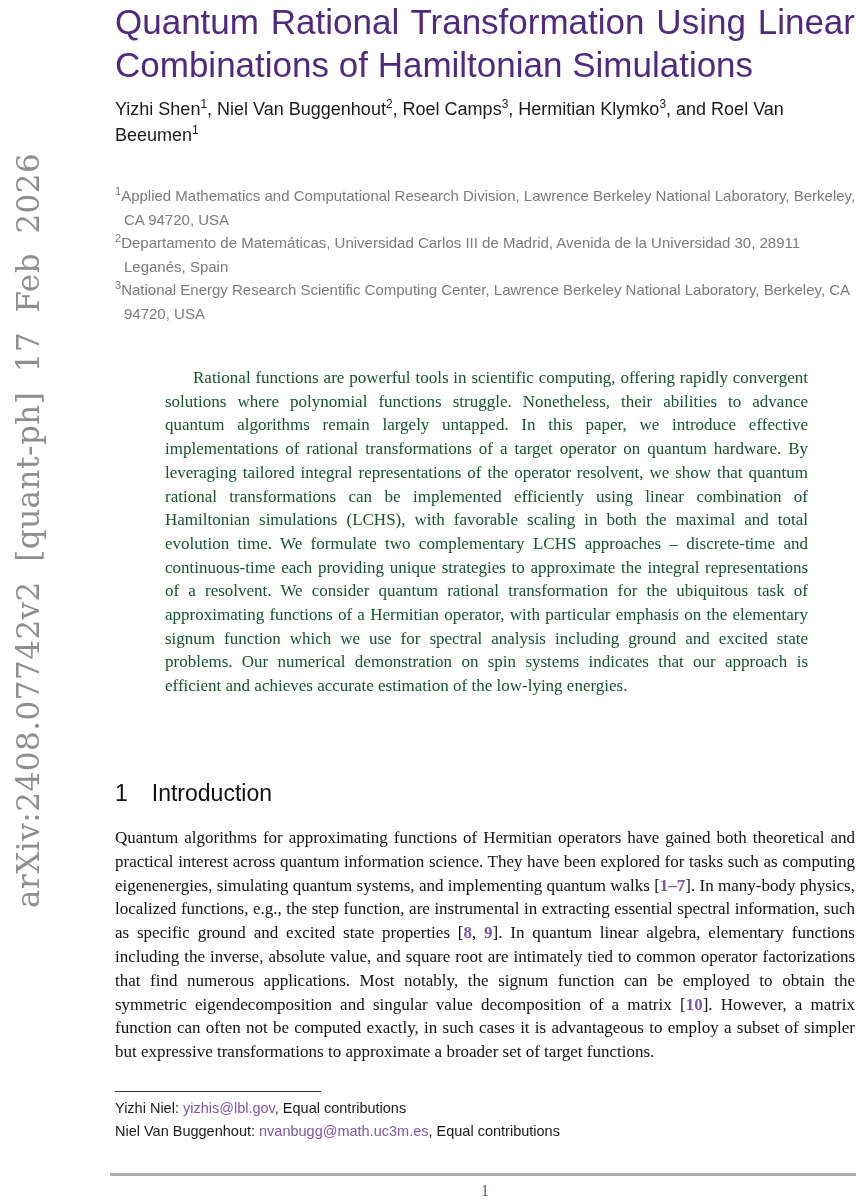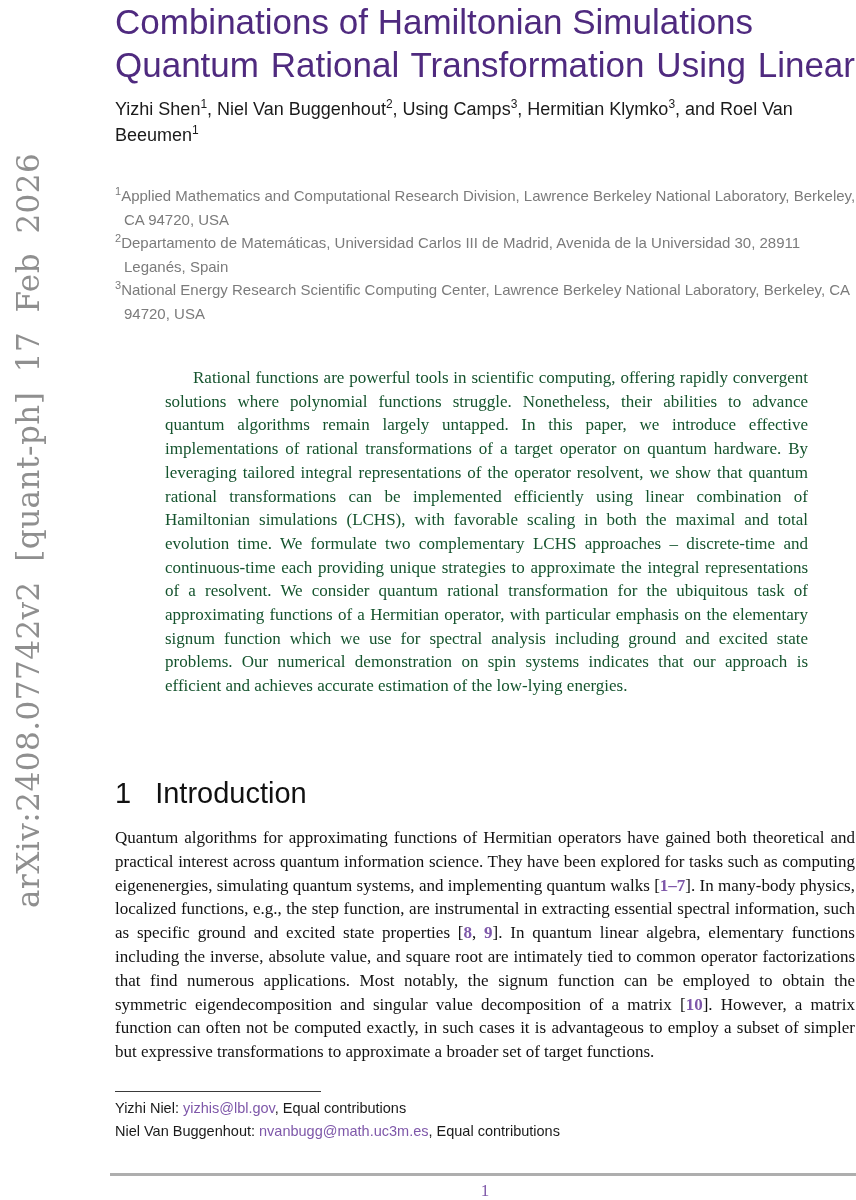--- a/index.html
+++ b/index.html
@@ -58,21 +58,21 @@
     font-size: 17px; line-height: 23.7px;
     text-align: justify;
     text-indent: 28px;
     color: #14532d;
   }
 
   .section {
     position: absolute; top: 779px; left: 0; width: 740px;
     font-family: "Liberation Sans", sans-serif;
     font-weight: 500;
-    font-size: 29px; line-height: 28px;
+    font-size: 23px; line-height: 28px;
     color: #111;
   }
   .section .secnum { margin-right: 24px; }
 
   .body {
     position: absolute; top: 826px; left: 0; width: 740px;
     font-family: "Liberation Serif", serif;
     font-size: 17px; line-height: 23.8px;
     text-align: justify;
     color: #111;
@@ -101,25 +101,25 @@
 </head>
 <body>
 
 <div class="page">
 
   <div class="stamp">arXiv:2408.07742v2  [quant-ph]  17 Feb 2026</div>
 
   <div class="content">
 
     <h1 class="title">
+      <span class="tline justify-last">Quantum Rational Transformation Using Linear</span>
       <span class="tline">Combinations of Hamiltonian Simulations</span>
-      <span class="tline justify-last">Quantum Rational Transformation Using Linear</span>
     </h1>
 
-    <div class="authors" id="authors"><span>Yizhi Shen</span><sup>1</sup><span>, </span><span>Niel Van Buggenhout</span><sup>2</sup><span>, </span><span>Using Camps</span><sup>3</sup><span>, </span><span>Hermitian Klymko</span><sup>3</sup><span>, and </span><span>Roel Van Beeumen</span><sup>1</sup><span></span></div>
+    <div class="authors" id="authors"><span>Yizhi Shen</span><sup>1</sup><span>, </span><span>Niel Van Buggenhout</span><sup>2</sup><span>, </span><span>Roel Camps</span><sup>3</sup><span>, </span><span>Hermitian Klymko</span><sup>3</sup><span>, and </span><span>Roel Van Beeumen</span><sup>1</sup><span></span></div>
 
     <div class="affiliations" id="affiliations">
         <div class="affil"><sup>1</sup><span>Applied Mathematics and Computational Research Division, Lawrence Berkeley National Laboratory, Berkeley, CA 94720, USA</span></div>
         <div class="affil"><sup>2</sup><span>Departamento de Matemáticas, Universidad Carlos III de Madrid, Avenida de la Universidad 30, 28911 Leganés, Spain</span></div>
         <div class="affil"><sup>3</sup><span>National Energy Research Scientific Computing Center, Lawrence Berkeley National Laboratory, Berkeley, CA 94720, USA</span></div>
       </div>
 
     <div class="abstract">Rational functions are powerful tools in scientific computing, offering rapidly convergent solutions where polynomial functions struggle. Nonetheless, their abilities to advance quantum algorithms remain largely untapped. In this paper, we introduce effective implementations of rational transformations of a target operator on quantum hardware. By leveraging tailored integral representations of the operator resolvent, we show that quantum rational transformations can be implemented efficiently using linear combination of Hamiltonian simulations (LCHS), with favorable scaling in both the maximal and total evolution time. We formulate two complementary LCHS approaches – discrete-time and continuous-time each providing unique strategies to approximate the integral representations of a resolvent. We consider quantum rational transformation for the ubiquitous task of approximating functions of a Hermitian operator, with particular emphasis on the elementary signum function which we use for spectral analysis including ground and excited state problems. Our numerical demonstration on spin systems indicates that our approach is efficient and achieves accurate estimation of the low-lying energies.</div>
 
     <h2 class="section">

